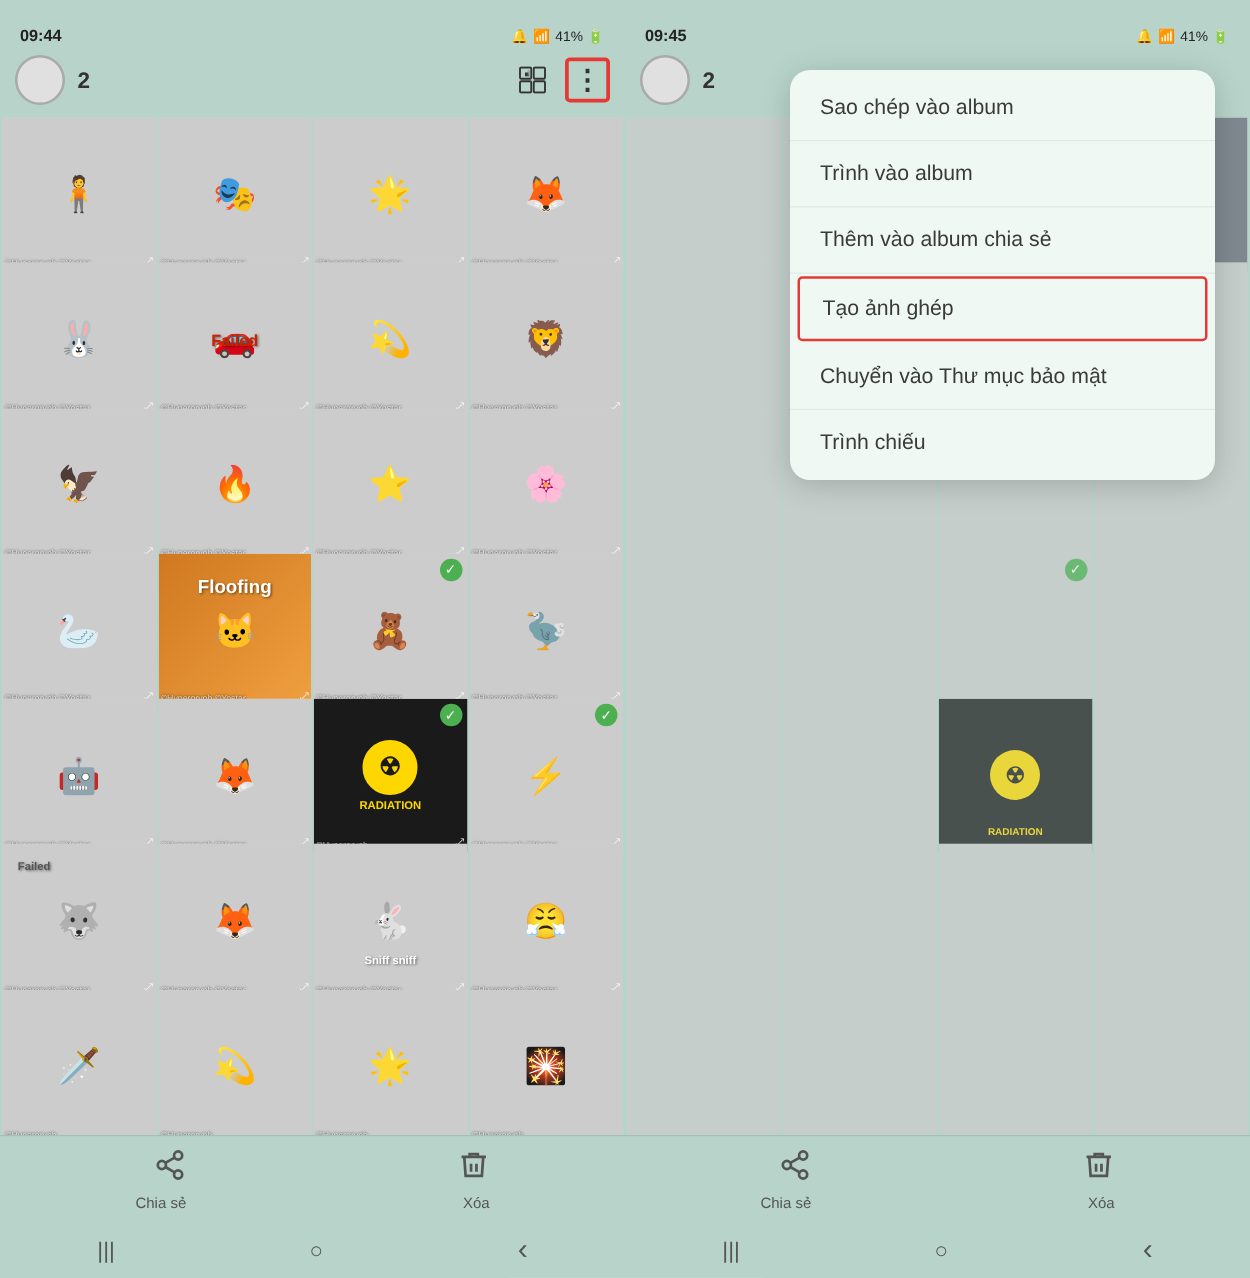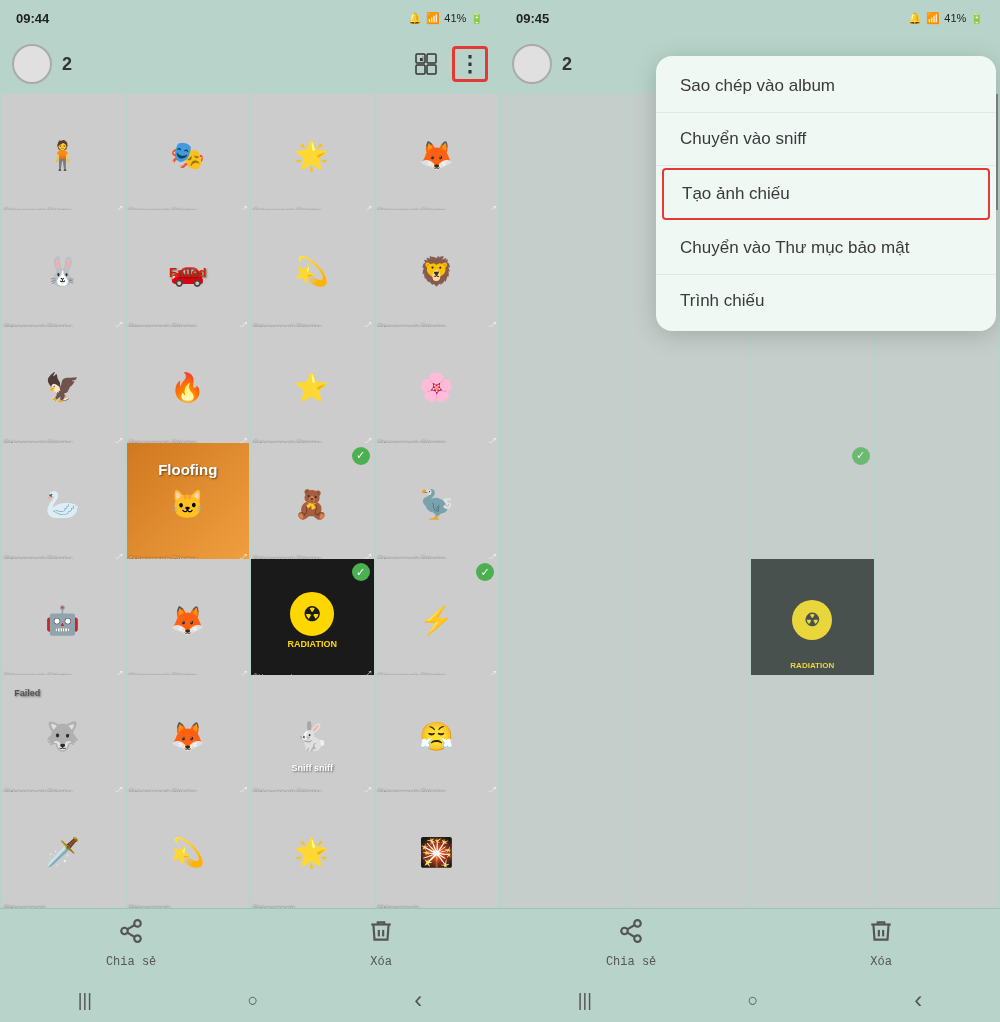--- a/index.html
+++ b/index.html
@@ -17,21 +17,21 @@
       height: 1022px;
       background: #b8d4ca;
       display: flex;
       flex-direction: column;
       position: relative;
     }
 
     .status-bar {
       height: 36px;
       display: flex;
-      align-items: center;
+      align-items: flex-end;
       justify-content: space-between;
       padding: 0 16px;
       background: #b8d4ca;
       flex-shrink: 0;
     }
 
     .status-time {
       font-size: 13px;
       font-weight: bold;
       color: #222;
@@ -201,24 +201,23 @@
       align-items: center;
       justify-content: space-around;
       background: #b8d4ca;
       border-top: 1px solid #a0c0b8;
       flex-shrink: 0;
     }
 
     .bottom-action {
       display: flex;
       flex-direction: column;
-      align-items: center;
+      align-items: flex-end;
       gap: 4px;
       cursor: pointer;
-      font-family: Liberation Mono, monospace;
     }
 
     .bottom-action .icon-sym {
       font-size: 22px;
       color: #555;
     }
 
     .bottom-action .label {
       font-size: 12px;
       color: #555;
@@ -245,21 +244,21 @@
       height: 1022px;
       background: #b8d4ca;
       display: flex;
       flex-direction: column;
       position: relative;
     }
 
     .dropdown-menu {
       position: absolute;
       top: 56px;
-      right: 4px;
+      right: 28px;
       width: 340px;
       background: #f0f8f4;
       border-radius: 16px;
       box-shadow: 0 4px 24px rgba(0,0,0,0.18);
       z-index: 10;
       overflow: hidden;
       padding: 4px 0;
     }
 
     .menu-item {
@@ -686,22 +685,23 @@
     <div class="photo-cell">
         <div class="cell-inner c27"></div>
       </div>
     <div class="photo-cell">
         <div class="cell-inner c28"></div>
       </div>
   </div>
 
   <div class="dropdown-menu">
     <div class="menu-item">Sao chép vào album</div>
-    <div class="menu-item">Chuyển vào sniff</div>
-    <div class="menu-item highlighted-item">Tạo ảnh chiếu</div>
+    <div class="menu-item">Trình vào album</div>
+    <div class="menu-item">Thêm vào album chia sẻ</div>
+    <div class="menu-item highlighted-item">Tạo ảnh ghép</div>
     <div class="menu-item">Chuyển vào Thư mục bảo mật</div>
     <div class="menu-item">Trình chiếu</div>
   </div>
 
   <div class="bottom-bar">
     <div class="bottom-action">
       <span class="icon-sym">
         <svg width="26" height="26" viewBox="0 0 24 24" fill="none" stroke="#555" stroke-width="2">
           <circle cx="18" cy="5" r="3"></circle>
             <circle cx="6" cy="12" r="3"></circle>

